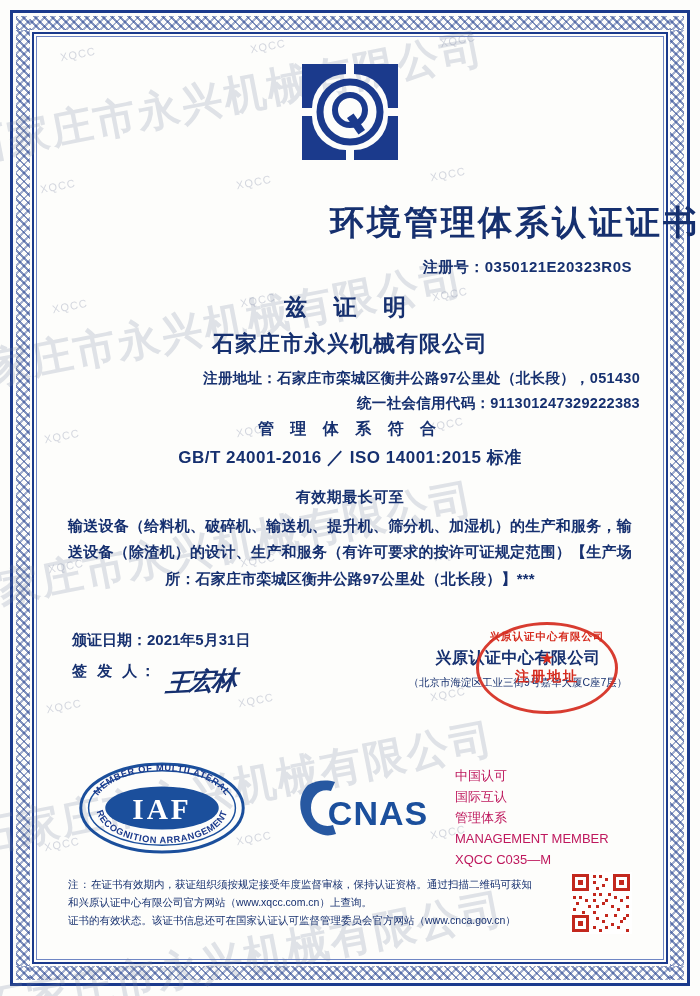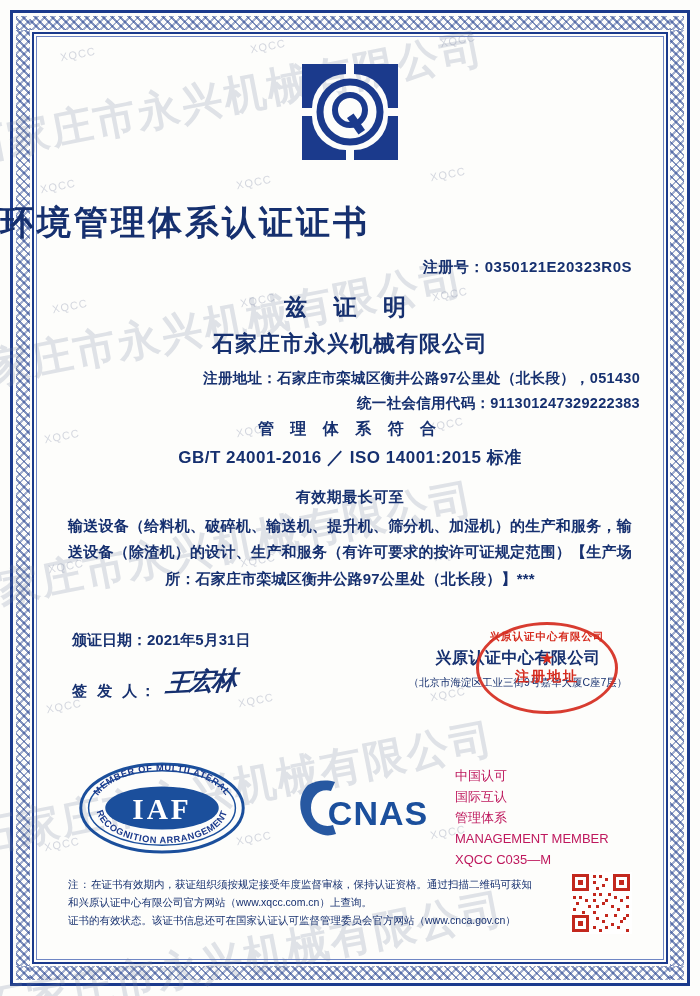--- a/index.html
+++ b/index.html
@@ -97,21 +97,21 @@
     transform: translateX(-50%);
     width: 120px;
     height: 120px;
   }
 
   
   .cert-title {
     position: absolute;
     top: 200px;
     left: 0; right: 0;
-    text-align: left;
+    text-align: right;
     font-family: "DejaVu Sans", "Liberation Sans", sans-serif;
     font-size: 34px;
     font-weight: bold;
     color: #16306f;
     letter-spacing: 3px;
   }
 
   .reg-no {
     position: absolute;
     top: 258px;
@@ -182,21 +182,21 @@
     position: absolute;
     left: 72px;
     top: 625px;
     color: #16306f;
     font-size: 15px;
     font-weight: bold;
     line-height: 2.05;
   }
   .sign-row {
     display: flex;
-    align-items: flex-end;
+    align-items: flex-start;
   }
   .sign-label { letter-spacing: 3px; }
   .signature {
     font-family: "DejaVu Serif", "Liberation Serif", serif;
     font-size: 25px;
     font-style: italic;
     font-weight: bold;
     color: #16306f;
     margin-left: 8px;
     transform: skewX(-8deg) rotate(-3deg);

